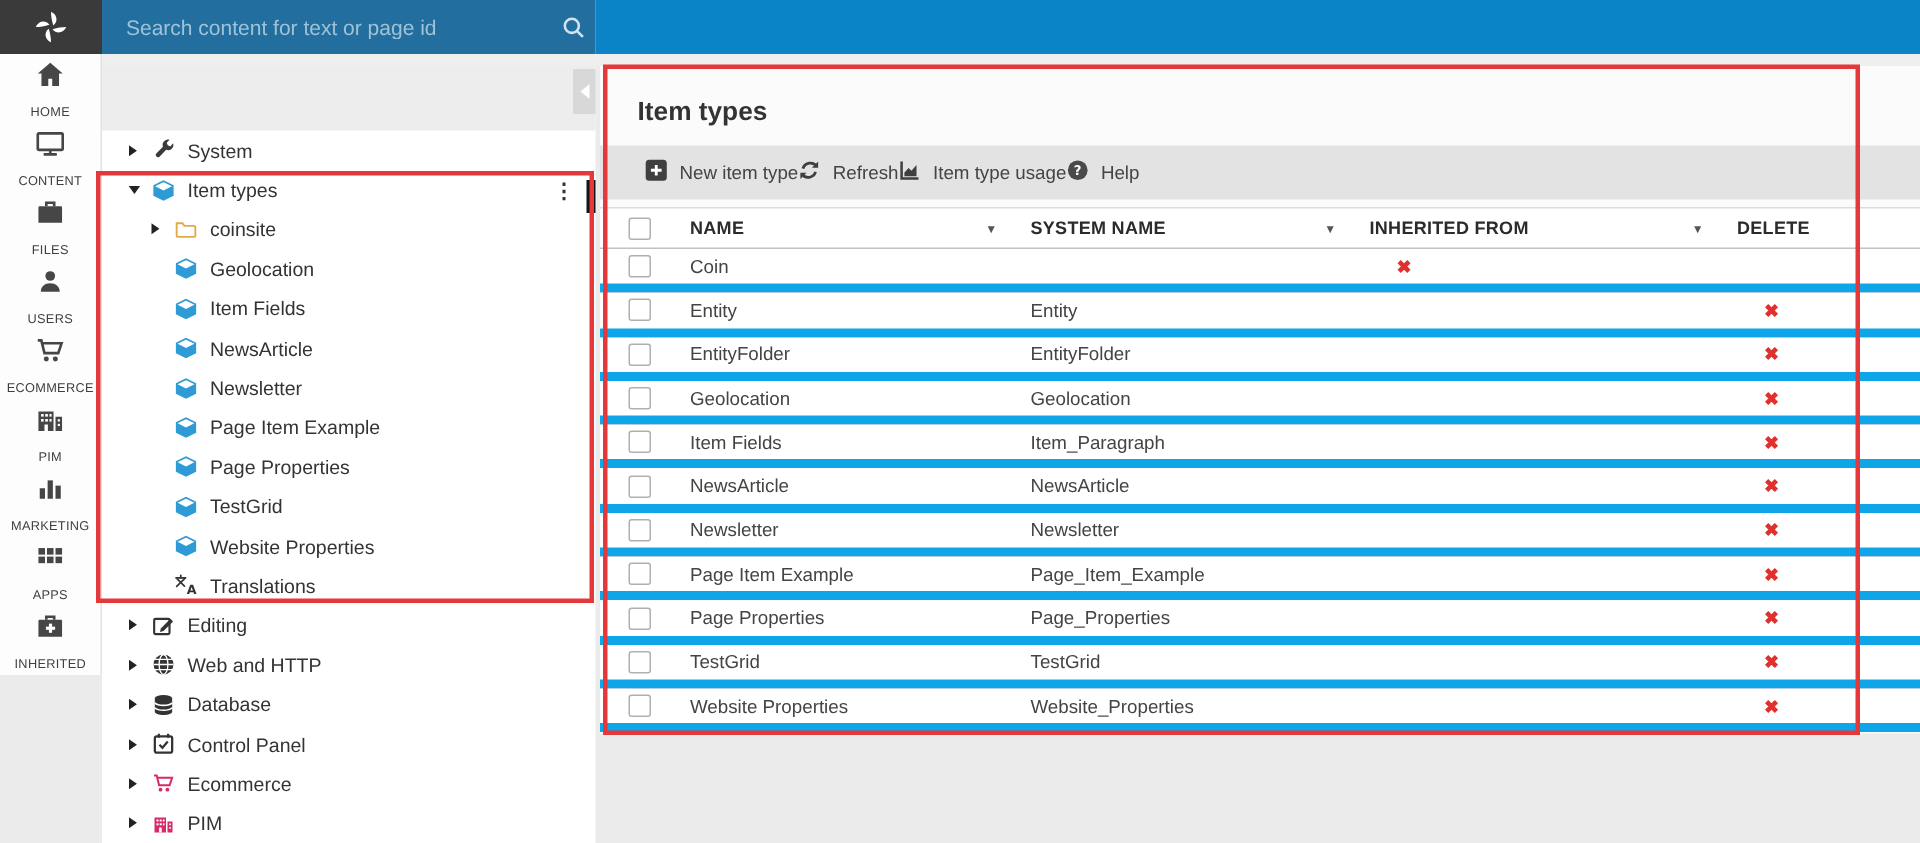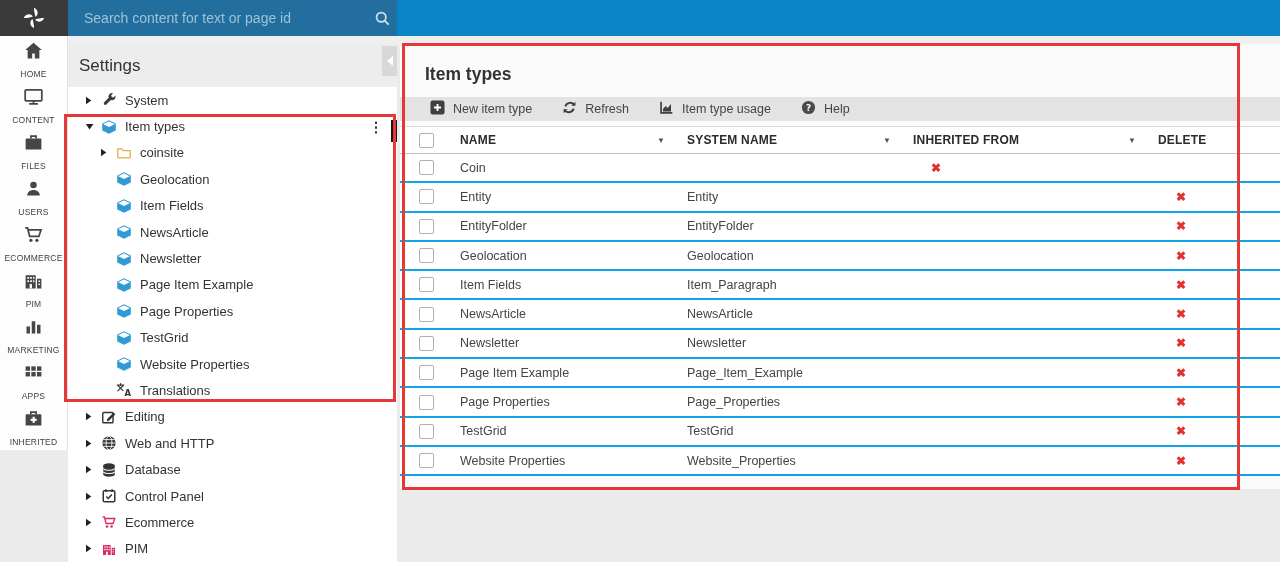--- a/index.html
+++ b/index.html
@@ -37,29 +37,29 @@
   .ticon svg { width:16px; height:16px; }
   .tlabel { white-space:nowrap; }
   .kebab { margin-left:auto; padding-right:14px; font-size:14px; font-weight:bold; color:#333; cursor:pointer; line-height:1; }
   .scroll-thumb { position:absolute; right:0; top:76px; width:6px; height:22px; background:#141414; cursor:pointer; }
   .pink { color:#d62a6a; }
   .darkic { color:#3a3a3a; }
 
   
   .main { position:absolute; left:400px; top:44px; width:880px; height:445px; background:#fbfbfb; z-index:1; }
   .main-title { height:53px; font-size:17.5px; font-weight:600; color:#333; padding:20px 0 0 25px; }
-  .toolbar { height:24px; background:#e3e3e3; display:flex; align-items:center; padding-left:30px; gap:30px; }
+  .toolbar { height:36px; background:#e3e3e3; display:flex; align-items:center; padding-left:30px; }
   .tbtn { display:flex; align-items:center; gap:8px; cursor:pointer; color:#444; font-size:12.5px; }
   .tbtn svg { width:15px; height:15px; }
   .grid { background:#701a75; }
   .grow { display:grid; grid-template-columns:60px 227px 226px 245px 80px 1fr; align-items:center; }
   .ghead { height:28px; margin-top:5px; border-top:1px solid #dcdcdc; border-bottom:1px solid #c2c2c2; background:#fff; font-size:12px; font-weight:bold; color:#2b2b2b; letter-spacing:.2px; }
   .hcell { display:flex; align-items:center; justify-content:space-between; padding-right:22px; }
   .sortarrow { font-size:8px; color:#555; cursor:pointer; }
-  .trow { height:29.3px; background:#fff; border-bottom:2px solid #0ea5e9; font-size:12.5px; color:#444; }
+  .trow { height:29.3px; background:#fff; border-bottom:6px solid #0ea5e9; font-size:12.5px; color:#444; }
   .cbox { width:15px; height:15px; border:1px solid #b0b0b0; border-radius:2px; background:#fff; margin-left:19px; cursor:pointer; }
   .delcell { padding-left:18px; }
   .delx { color:#e0312e; font-size:12px; font-weight:bold; cursor:pointer; }
 
   
   .annot { position:absolute; border:3px solid #e4383b; pointer-events:none; z-index:10; }
   .annot-tree { left:64px; top:114px; width:332px; height:288px; }
   .annot-main { left:402px; top:43px; width:838px; height:447px; }
 </style>
 </head>
@@ -174,21 +174,20 @@
         <path d="M12.6 12.6 L17.2 17.2" stroke="#d3e4ef" stroke-width="2"></path>
       </svg>
   </span>
 </div>
 
 <div class="topbar"></div>
 <div class="gapstrip"></div>
 
 <div class="settings-panel">
   <div class="settings-header">
-    <span class="stitle">Settings</span>
     <div class="collapse-tab">
         <i class="tri-left"></i>
       </div>
   </div>
   <div class="tree" id="tree">
       <div class="tree-row lvl0">
         <span class="arrow-slot">
           <svg width="7" height="9" viewBox="0 0 7 9">
             <path d="M1 .8 6.3 4.5 1 8.2z" fill="#222"></path>
           </svg>

